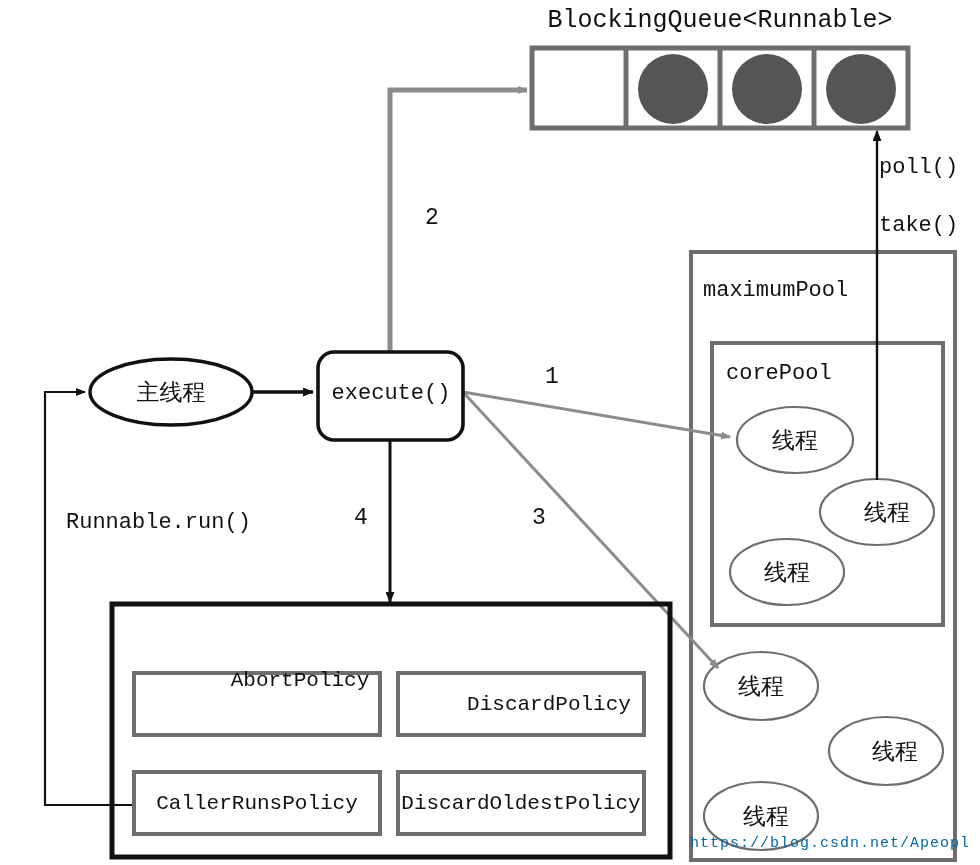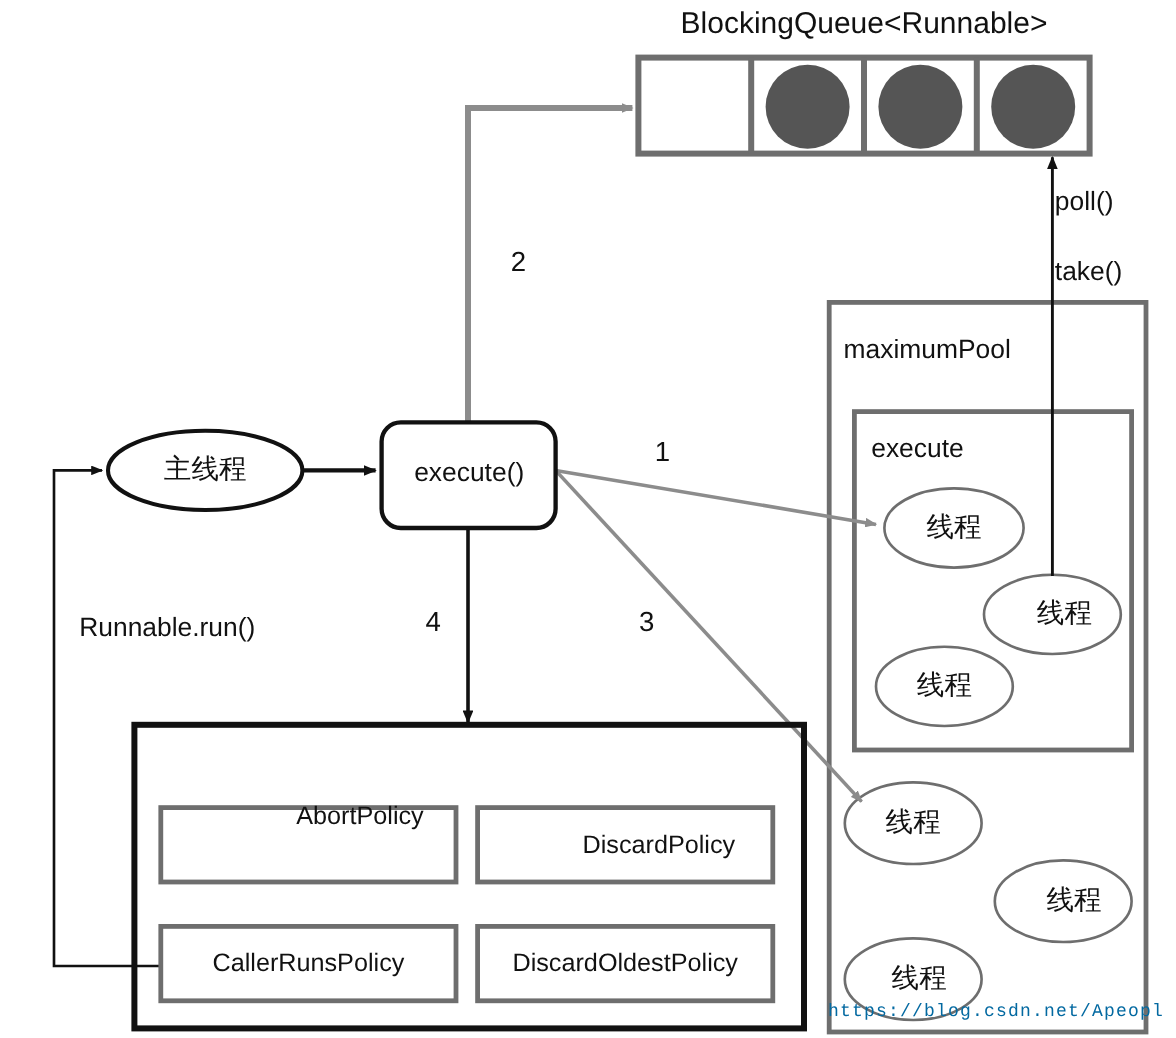--- a/index.html
+++ b/index.html
@@ -1,20 +1,20 @@
 <!DOCTYPE html>
 <html><head>
 <meta charset="utf-8">
 <style>
   html,body{margin:0;padding:0;background:#ffffff;}
   body{width:980px;height:865px;font-family:"Liberation Serif","DejaVu Serif",serif;color:#111;}
   #root{position:relative;width:980px;height:865px;overflow:hidden;background:#fff;}
   svg#canvas{position:absolute;left:0;top:0;width:980px;height:865px;}
   .lbl{position:absolute;white-space:nowrap;line-height:1;}
-  .serif{font-family:Liberation Sans, sans-serif;}
+  .serif{font-family:Liberation Mono, monospace;}
   .cjk{font-family:"DejaVu Sans","Liberation Sans",sans-serif;text-align:right;}
   .t-title{font-size:25px;}
   .t-num{font-size:23px;}
   .t-mid{font-size:22px;}
   .t-cjk{font-size:23px;}
   .t-small{font-size:21px;}
   .wm{position:absolute;font-size:15px;color:#0369a1;letter-spacing:1px;
       font-family:"Liberation Mono","DejaVu Sans Mono",monospace;}
   .ctr{transform:translate(-50%,-50%);}
 </style>
@@ -87,21 +87,21 @@
   <div class="lbl serif t-title ctr" style="left:720px;top:20px;">BlockingQueue&lt;Runnable&gt;</div>
 
   <div class="lbl serif t-num ctr" style="left:432px;top:218px;">2</div>
 
   <div class="lbl serif t-mid" style="left:879px;top:157px;">poll()</div>
 
   <div class="lbl serif t-mid" style="left:879px;top:215px;">take()</div>
 
   <div class="lbl serif t-mid" style="left:703px;top:280px;">maximumPool</div>
 
-  <div class="lbl serif t-mid" style="left:726px;top:363px;">execute</div>
+  <div class="lbl serif t-mid" style="left:726px;top:363px;">corePool</div>
 
   <div class="lbl cjk t-cjk ctr" style="left:795px;top:440px;">线程</div>
   <div class="lbl cjk t-cjk ctr" style="left:887px;top:512px;">线程</div>
   <div class="lbl cjk t-cjk ctr" style="left:787px;top:572px;">线程</div>
 
   <div class="lbl cjk t-cjk ctr" style="left:761px;top:686px;">线程</div>
   <div class="lbl cjk t-cjk ctr" style="left:895px;top:751px;">线程</div>
   <div class="lbl cjk t-cjk ctr" style="left:766px;top:816px;">线程</div>
 
   <div class="lbl cjk t-cjk ctr" style="left:171px;top:392px;">主线程</div>

